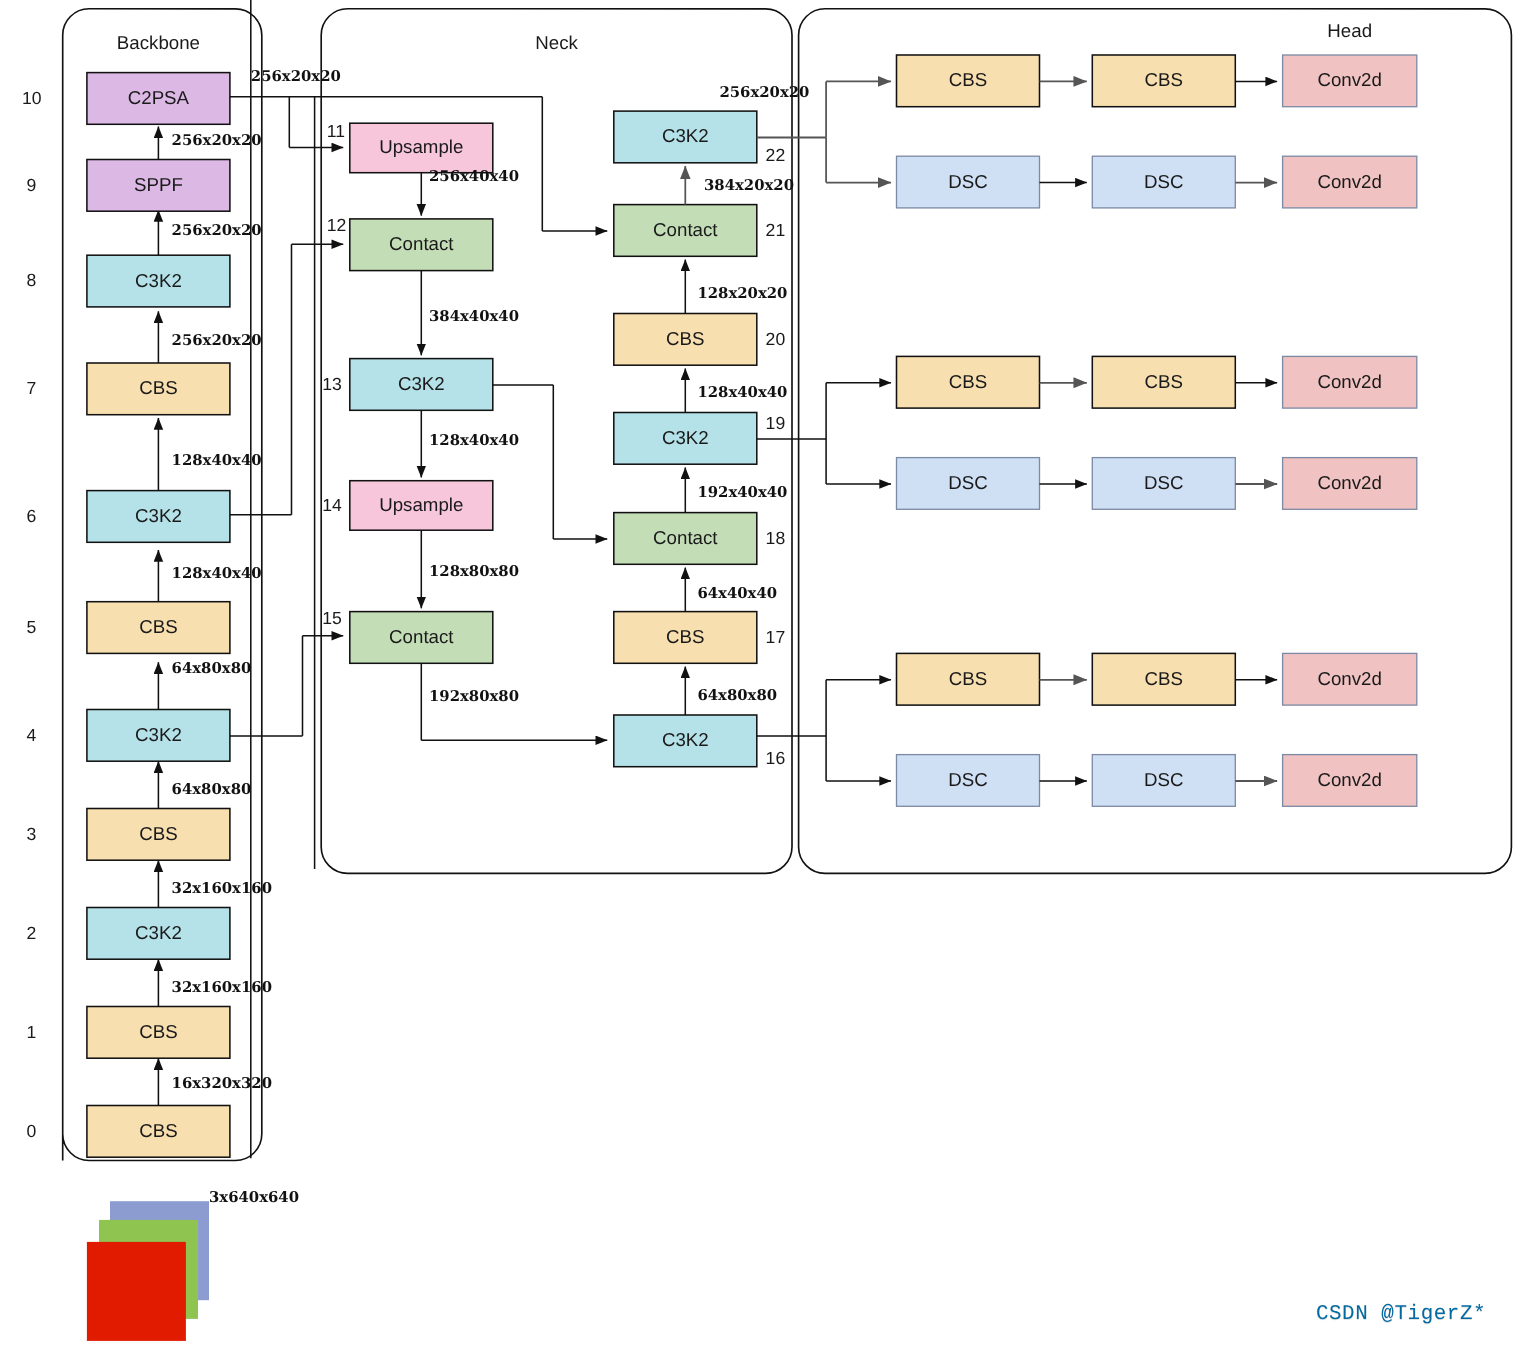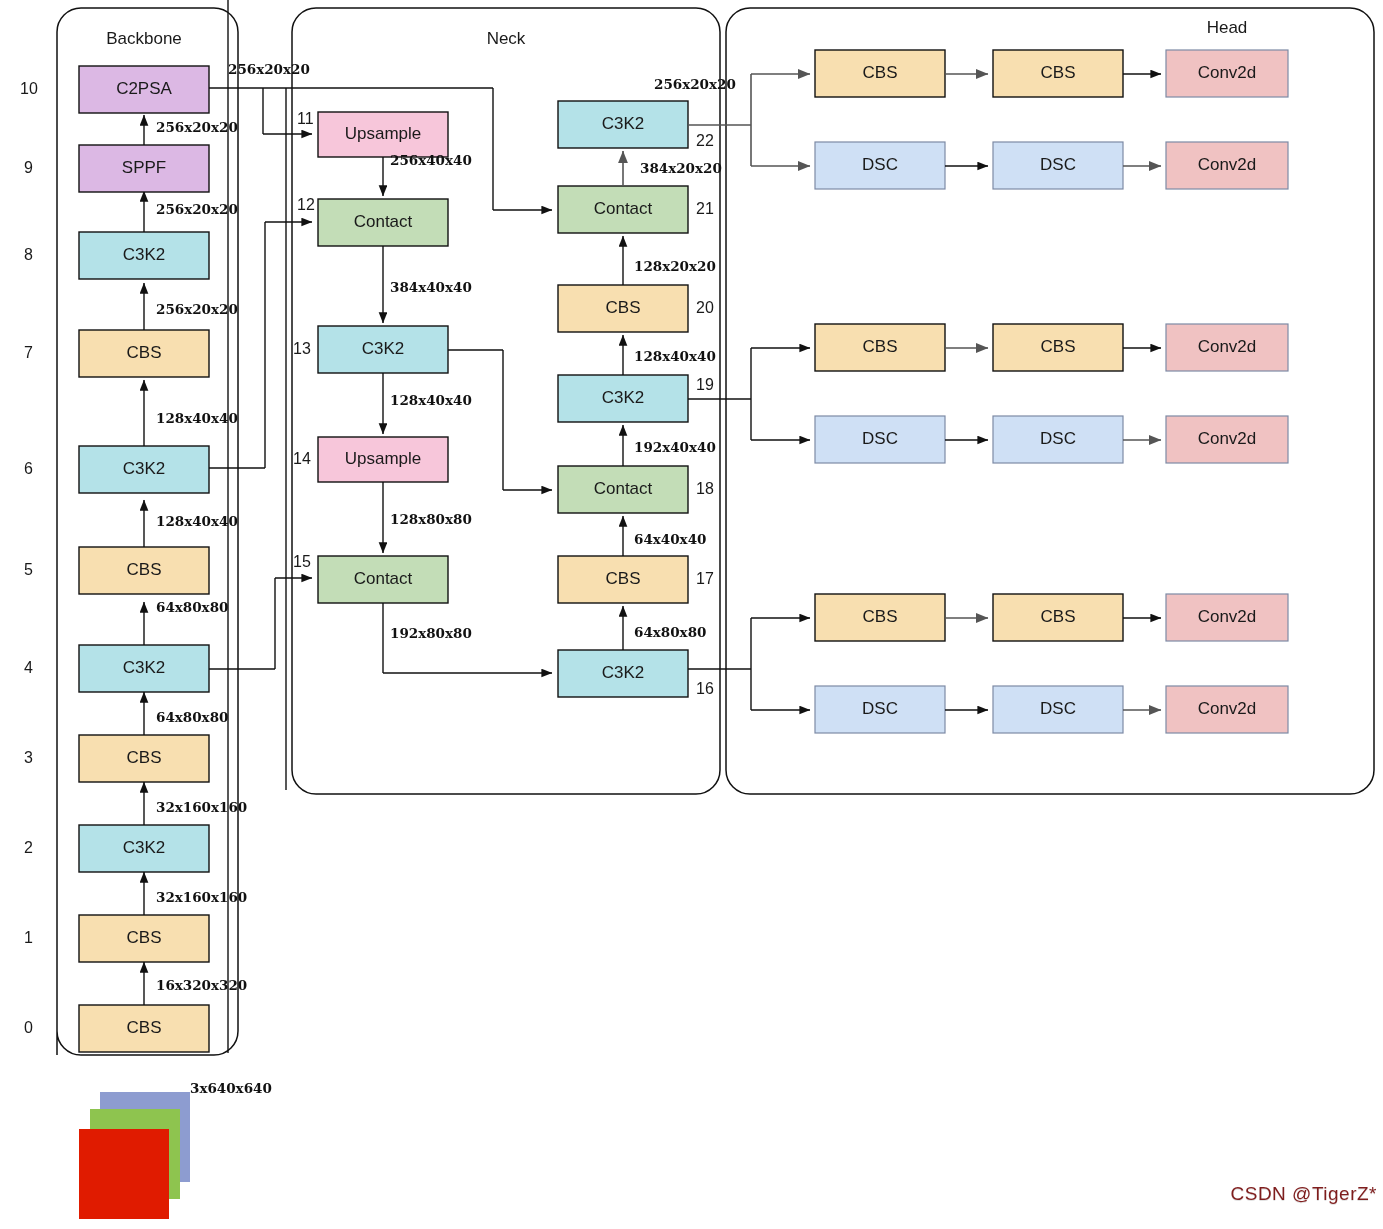--- a/index.html
+++ b/index.html
@@ -8,22 +8,22 @@
   svg#diagram{position:absolute;left:0;top:0;width:1383px;height:1229px;}
   .bx{stroke:#111;stroke-width:1.4;}
   .bx-soft{stroke:#7d8aa5;stroke-width:1.2;}
   .lbl{font-family:"Liberation Sans",sans-serif;font-size:17px;fill:#1a1a1a;text-anchor:middle;dominant-baseline:middle;}
   .dim{font-family:"DejaVu Serif",serif;font-weight:700;font-size:13.5px;fill:#111;dominant-baseline:middle;}
   .idx{font-family:"Liberation Sans",sans-serif;font-size:16px;fill:#1a1a1a;dominant-baseline:middle;}
   .grp{font-family:"Liberation Sans",sans-serif;font-size:17px;fill:#1a1a1a;text-anchor:middle;dominant-baseline:middle;}
   .cont{fill:none;stroke:#111;stroke-width:1.5;}
   .ln{stroke:#111;stroke-width:1.4;fill:none;}
   .ln-g{stroke:#555;stroke-width:1.6;fill:none;}
-  .wm{position:absolute;right:6px;bottom:18px;font-family:Liberation Sans, sans-serif;
-      font-size:19px;color:#7f1d1d;letter-spacing:.5px;text-shadow:0 1px 0 #e2e2e2;}
+  .wm{position:absolute;right:32px;bottom:18px;font-family:Liberation Mono, monospace;
+      font-size:19px;color:#0369a1;letter-spacing:.5px;text-shadow:0 1px 0 #e2e2e2;}
 </style>
 </head>
 <body>
 
 <div id="root">
 
 <svg id="diagram" viewBox="0 0 1383 1229">
   <defs>
     <marker id="ah" markerWidth="9" markerHeight="9" refX="7.6" refY="3.1" orient="auto" markerUnits="strokeWidth">
       <path d="M0,0 L7.8,3.1 L0,6.2 z" fill="#111"></path>

